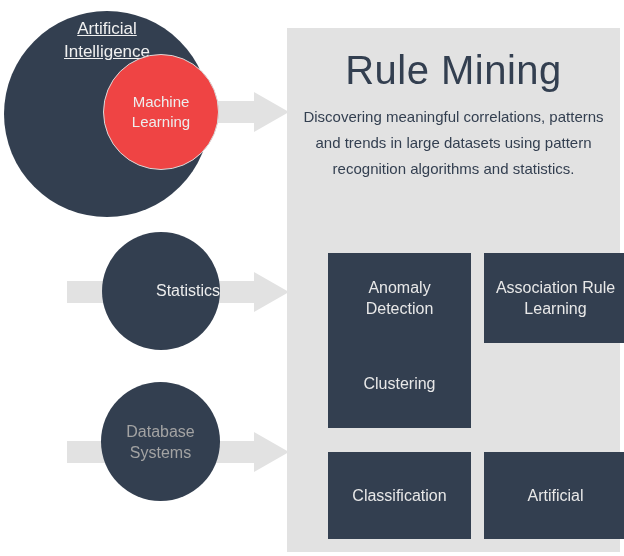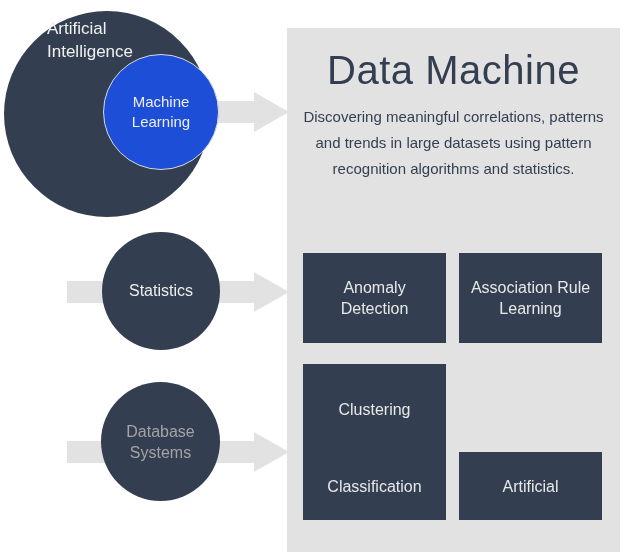--- a/index.html
+++ b/index.html
@@ -17,61 +17,61 @@
     text-align:center;font-size:40px;font-weight:400;color:#333F50;
     letter-spacing:0.5px;
   }
   #panel-desc{
     position:absolute;left:2px;top:76px;width:329px;
     text-align:center;font-size:15px;line-height:26px;color:#333F50;
   }
   .dm-box{
     position:absolute;width:143px;height:90px;background:#333F50;
     display:flex;align-items:center;justify-content:center;text-align:center;
-    color:#E8E8E8;font-size:16px;line-height:21px;padding:0 8px;box-sizing:border-box;
+    color:#E8E8E8;font-size:16px;line-height:21px;padding:0 8px;box-sizing:border-box;margin-left:25px;
   }
-  .box-r1{top:225px;} .box-r2{top:336px;} .box-r3{top:424px;height:68px;}
+  .box-r1{top:225px;} .box-r2{top:310px;} .box-r3{top:424px;height:87px;}
   .box-c1{left:16px;}  .box-c2{left:172px;}
   
   .circle{
     position:absolute;border-radius:50%;background:#333F50;color:#F0F0F0;
     z-index:3;
   }
   #ai-circle{left:4px;top:11px;width:206px;height:206px;}
   #ai-label{
-    position:absolute;top:6px;left:43px;width:120px;text-align:left;
-    font-size:17px;line-height:23px;
+    position:absolute;top:6px;left:43px;width:120px;text-align:center;
+    font-size:17px;line-height:23px;text-decoration:underline;
   }
   #ml-circle{
     position:absolute;left:99px;top:43px;width:116px;height:116px;border-radius:50%;
-    background:#1d4ed8;border:1.5px solid #D9D9D9;box-sizing:border-box;
+    background:#ef4444;border:1.5px solid #D9D9D9;box-sizing:border-box;
     display:flex;align-items:center;justify-content:center;
   }
   #ml-label{width:80px;text-align:center;font-size:15px;line-height:20px;color:#EDEDED;}
   #stat-circle{
     left:102px;top:232px;width:118px;height:118px;
-    display:flex;align-items:center;justify-content:center;
+    display:flex;align-items:center;justify-content:flex-end;
   }
   #stat-label{font-size:16px;color:#EDEDED;text-align:center;}
   #db-circle{
     left:101px;top:382px;width:119px;height:119px;
     display:flex;align-items:center;justify-content:center;
   }
   #db-label{width:90px;font-size:16px;line-height:21px;color:#a3a3a3;text-align:center;}
   
   #arrows{position:absolute;left:0;top:0;width:624px;height:556px;z-index:2;}
   #panel,.dm-box{z-index:auto;}
 </style>
 </head>
 <body>
 
 <div id="canvas">
 
   <div id="panel">
-    <div id="panel-title">Data Machine</div>
+    <div id="panel-title">Rule Mining</div>
     <div id="panel-desc">Discovering meaningful correlations, patterns and trends in large datasets using pattern recognition algorithms and statistics.</div>
 
     <div class="dm-box box-r1 box-c1">
       <span>Anomaly Detection</span>
     </div>
     <div class="dm-box box-r1 box-c2">
       <span>Association Rule Learning</span>
     </div>
     <div class="dm-box box-r2 box-c1">
       <span>Clustering</span>

